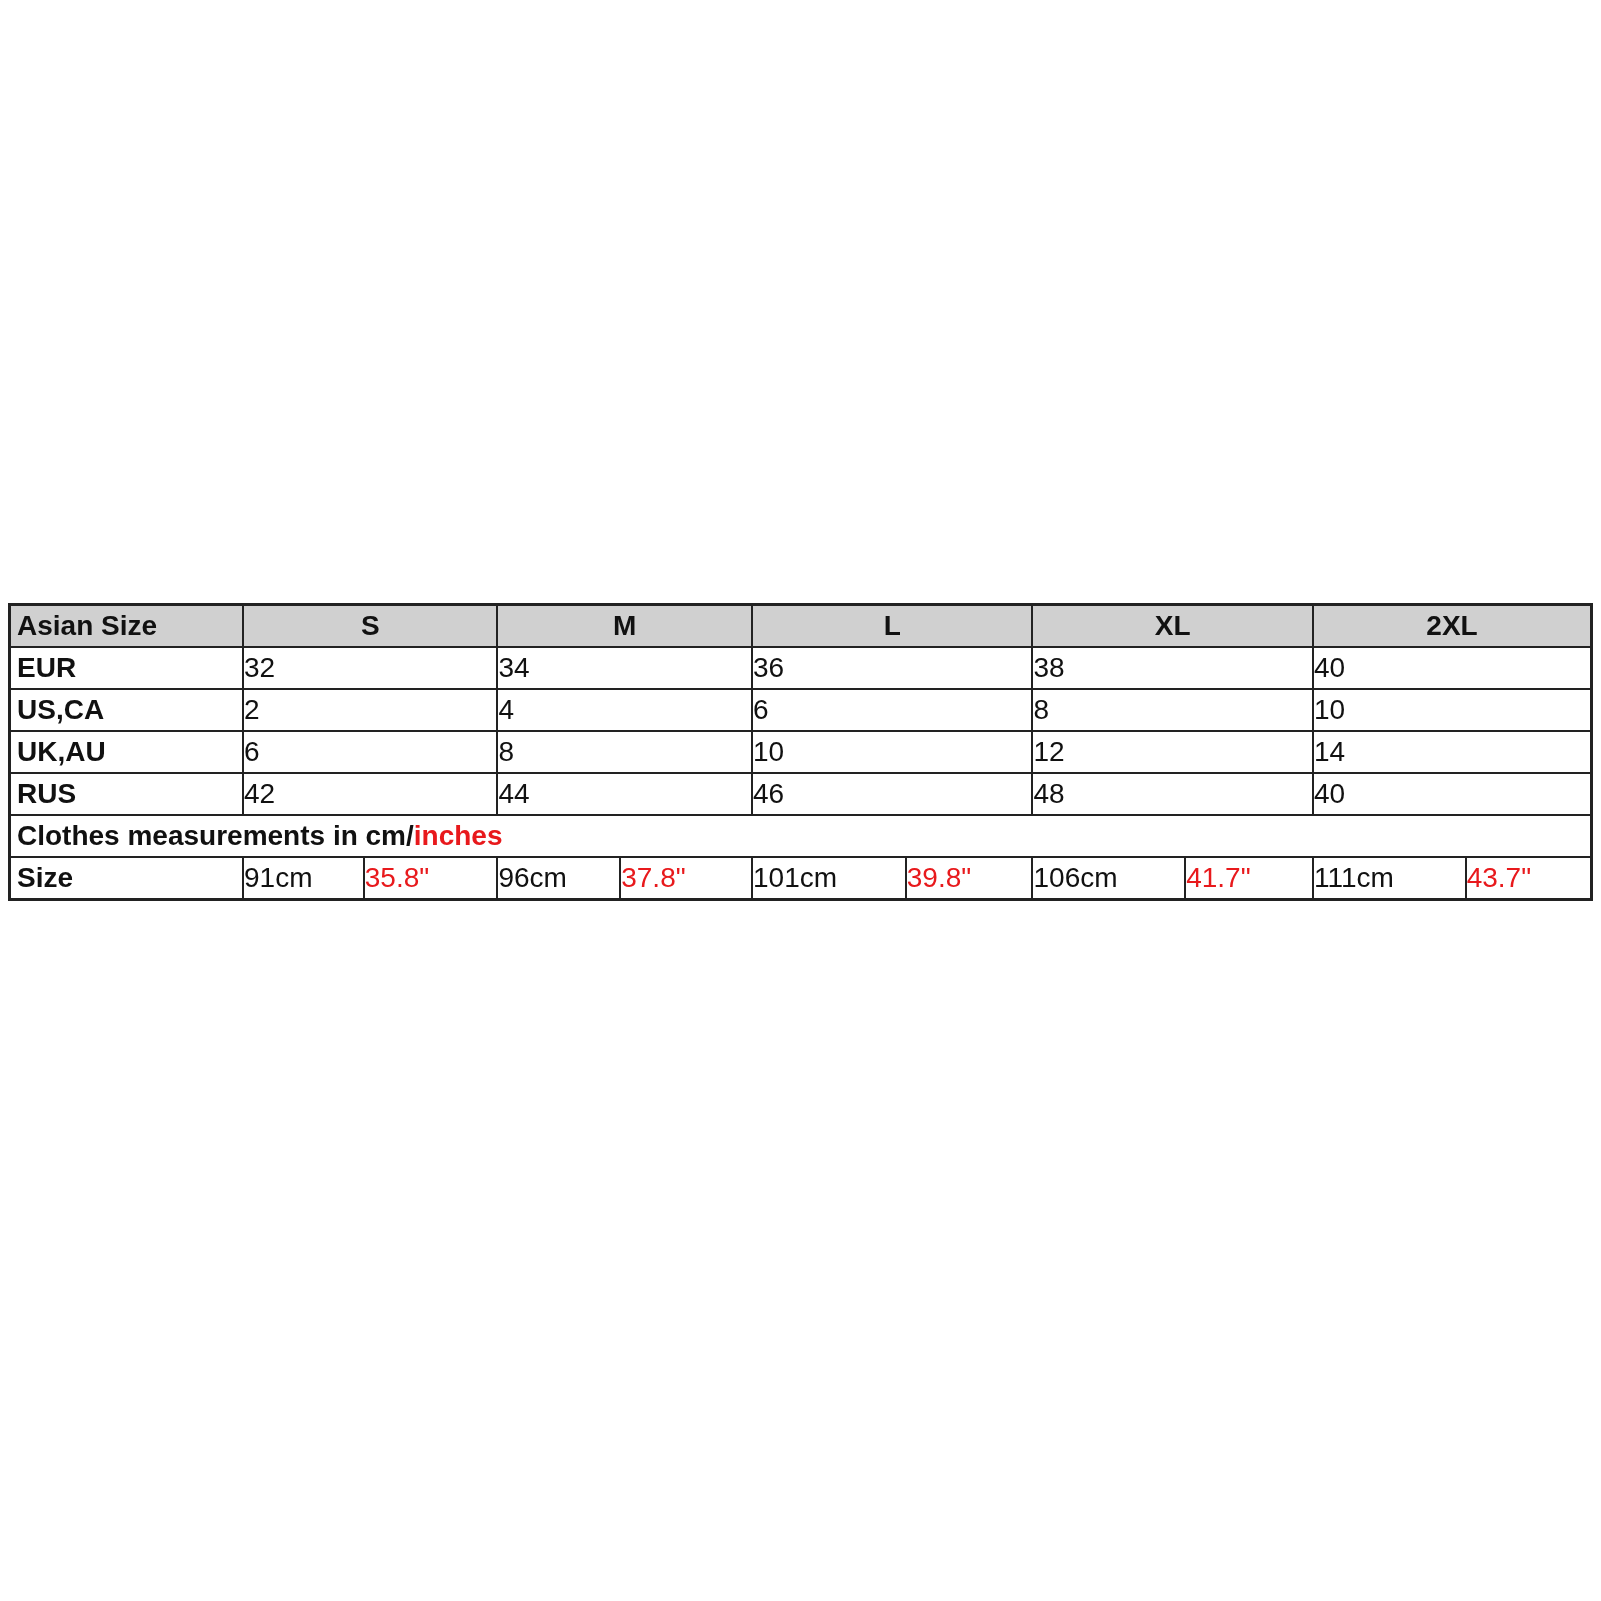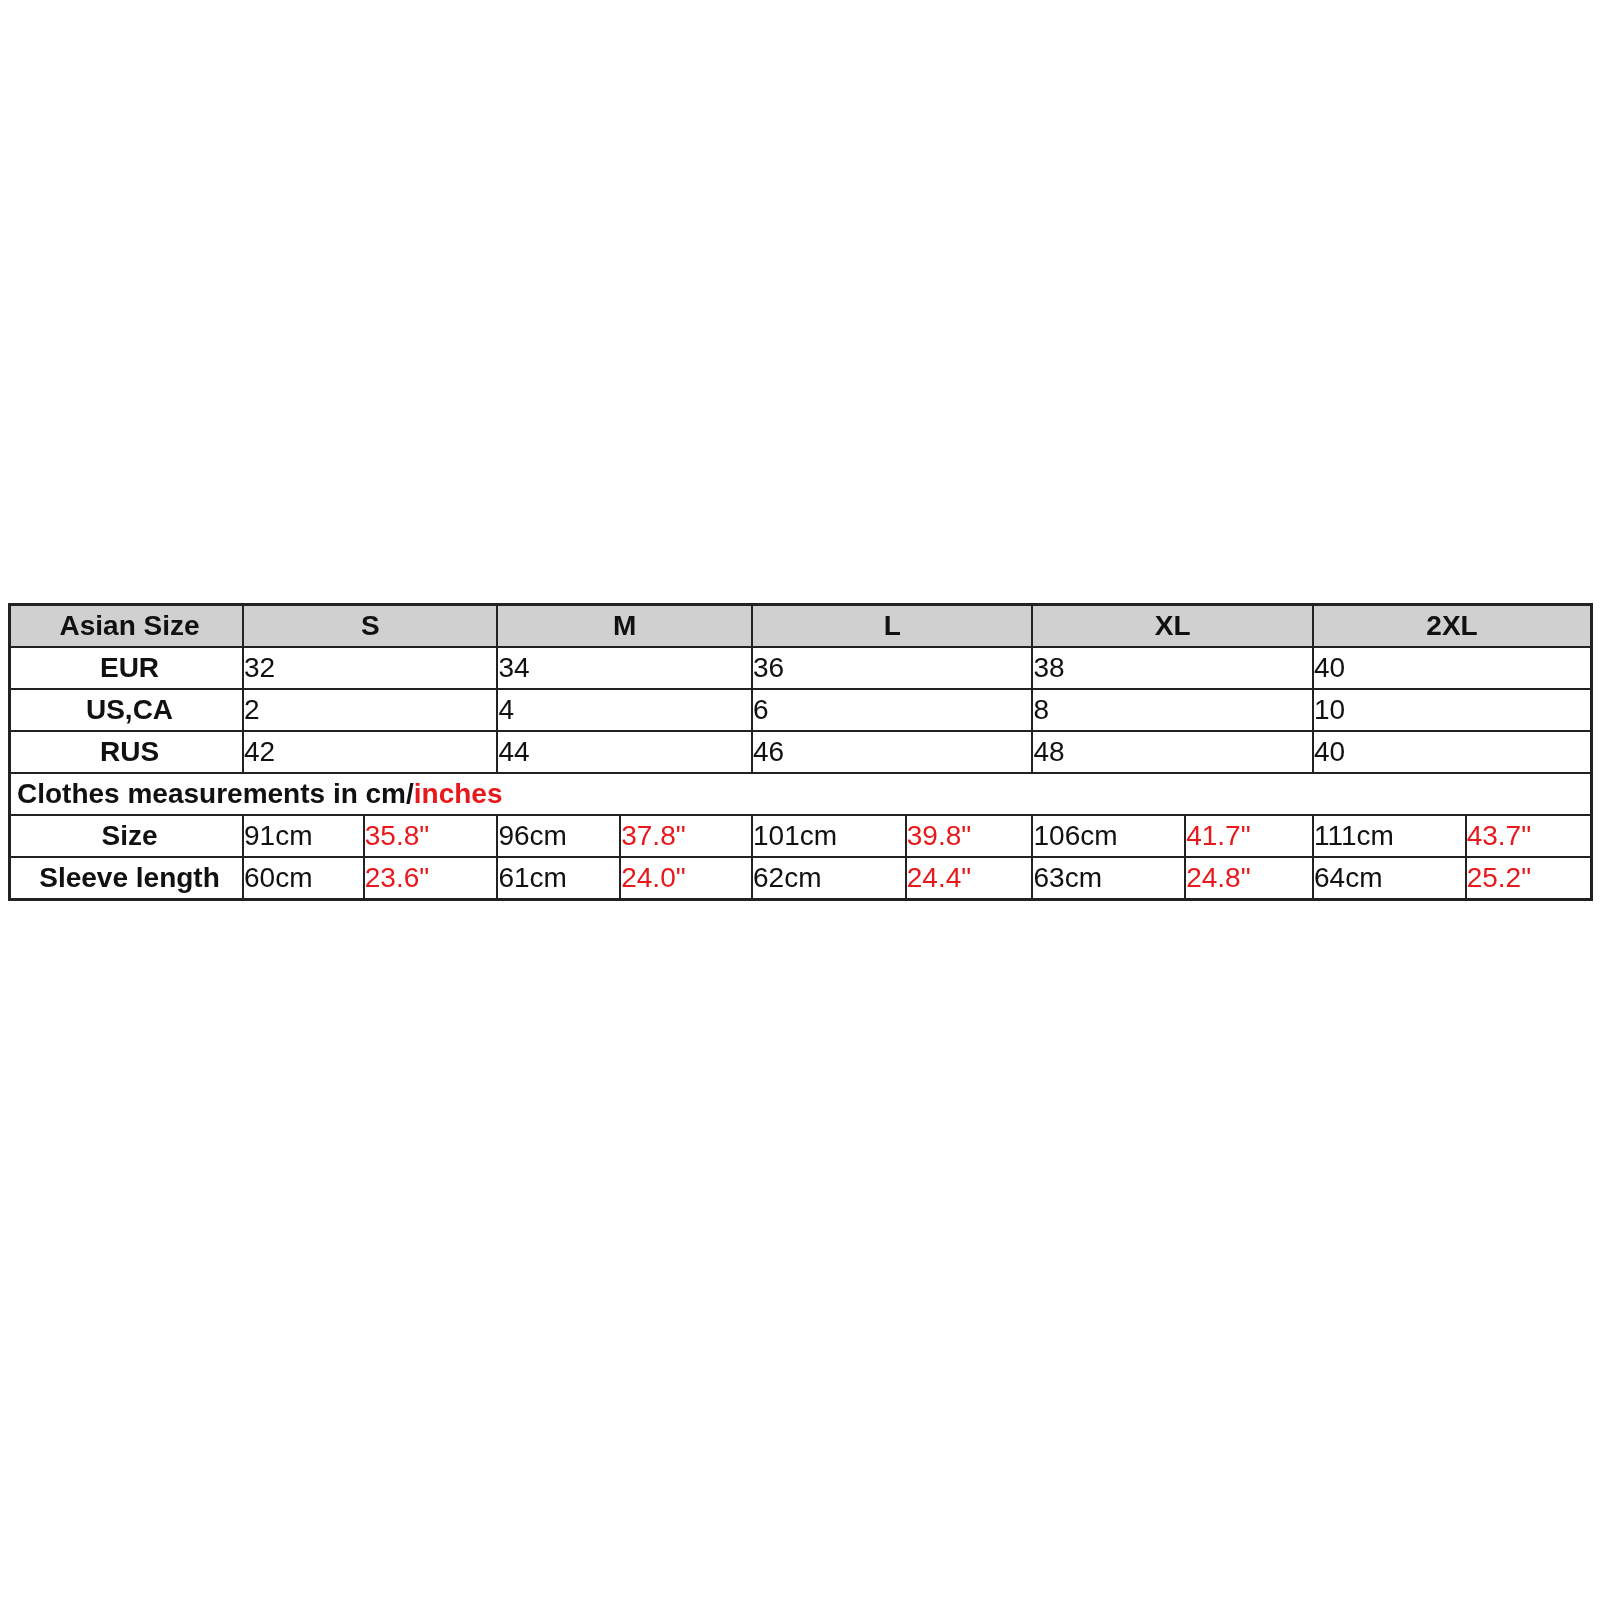--- a/index.html
+++ b/index.html
@@ -28,21 +28,21 @@
   }
   .size-table td {
     border: 2px solid #222222;
     height: 40px;
     padding: 0;
     white-space: nowrap;
     overflow: hidden;
     vertical-align: middle;
   }
   .size-table td.lbl {
-    text-align: center;
+    text-align: left;
     padding-left: 6px;
     font-weight: bold;
   }
   .size-table td.val {
     font-weight: normal;
   }
   .size-table tr.hdr td {
     background: #d0d0d0;
     font-weight: bold;
   }
@@ -98,20 +98,28 @@
 
       <tr>
         <td class="lbl">US,CA</td>
         <td class="val" colspan="2">2</td>
         <td class="val" colspan="2">4</td>
         <td class="val" colspan="2">6</td>
         <td class="val" colspan="2">8</td>
         <td class="val" colspan="2">10</td>
       </tr>
 
+      <tr>
+        <td class="lbl">UK,AU</td>
+        <td class="val" colspan="2">6</td>
+        <td class="val" colspan="2">8</td>
+        <td class="val" colspan="2">10</td>
+        <td class="val" colspan="2">12</td>
+        <td class="val" colspan="2">14</td>
+      </tr>
 
       <tr>
         <td class="lbl">RUS</td>
         <td class="val" colspan="2">42</td>
         <td class="val" colspan="2">44</td>
         <td class="val" colspan="2">46</td>
         <td class="val" colspan="2">48</td>
         <td class="val" colspan="2">40</td>
       </tr>
 
@@ -128,29 +136,16 @@
         <td class="val">96cm</td>
         <td class="val red">37.8"</td>
         <td class="val">101cm</td>
         <td class="val red">39.8"</td>
         <td class="val">106cm</td>
         <td class="val red">41.7"</td>
         <td class="val">111cm</td>
         <td class="val red">43.7"</td>
       </tr>
 
-      <tr>
-        <td class="lbl">Sleeve length</td>
-        <td class="val">60cm</td>
-        <td class="val red">23.6"</td>
-        <td class="val">61cm</td>
-        <td class="val red">24.0"</td>
-        <td class="val">62cm</td>
-        <td class="val red">24.4"</td>
-        <td class="val">63cm</td>
-        <td class="val red">24.8"</td>
-        <td class="val">64cm</td>
-        <td class="val red">25.2"</td>
-      </tr>
 
     </tbody>
   </table>
 </div>
 
 </body></html>

